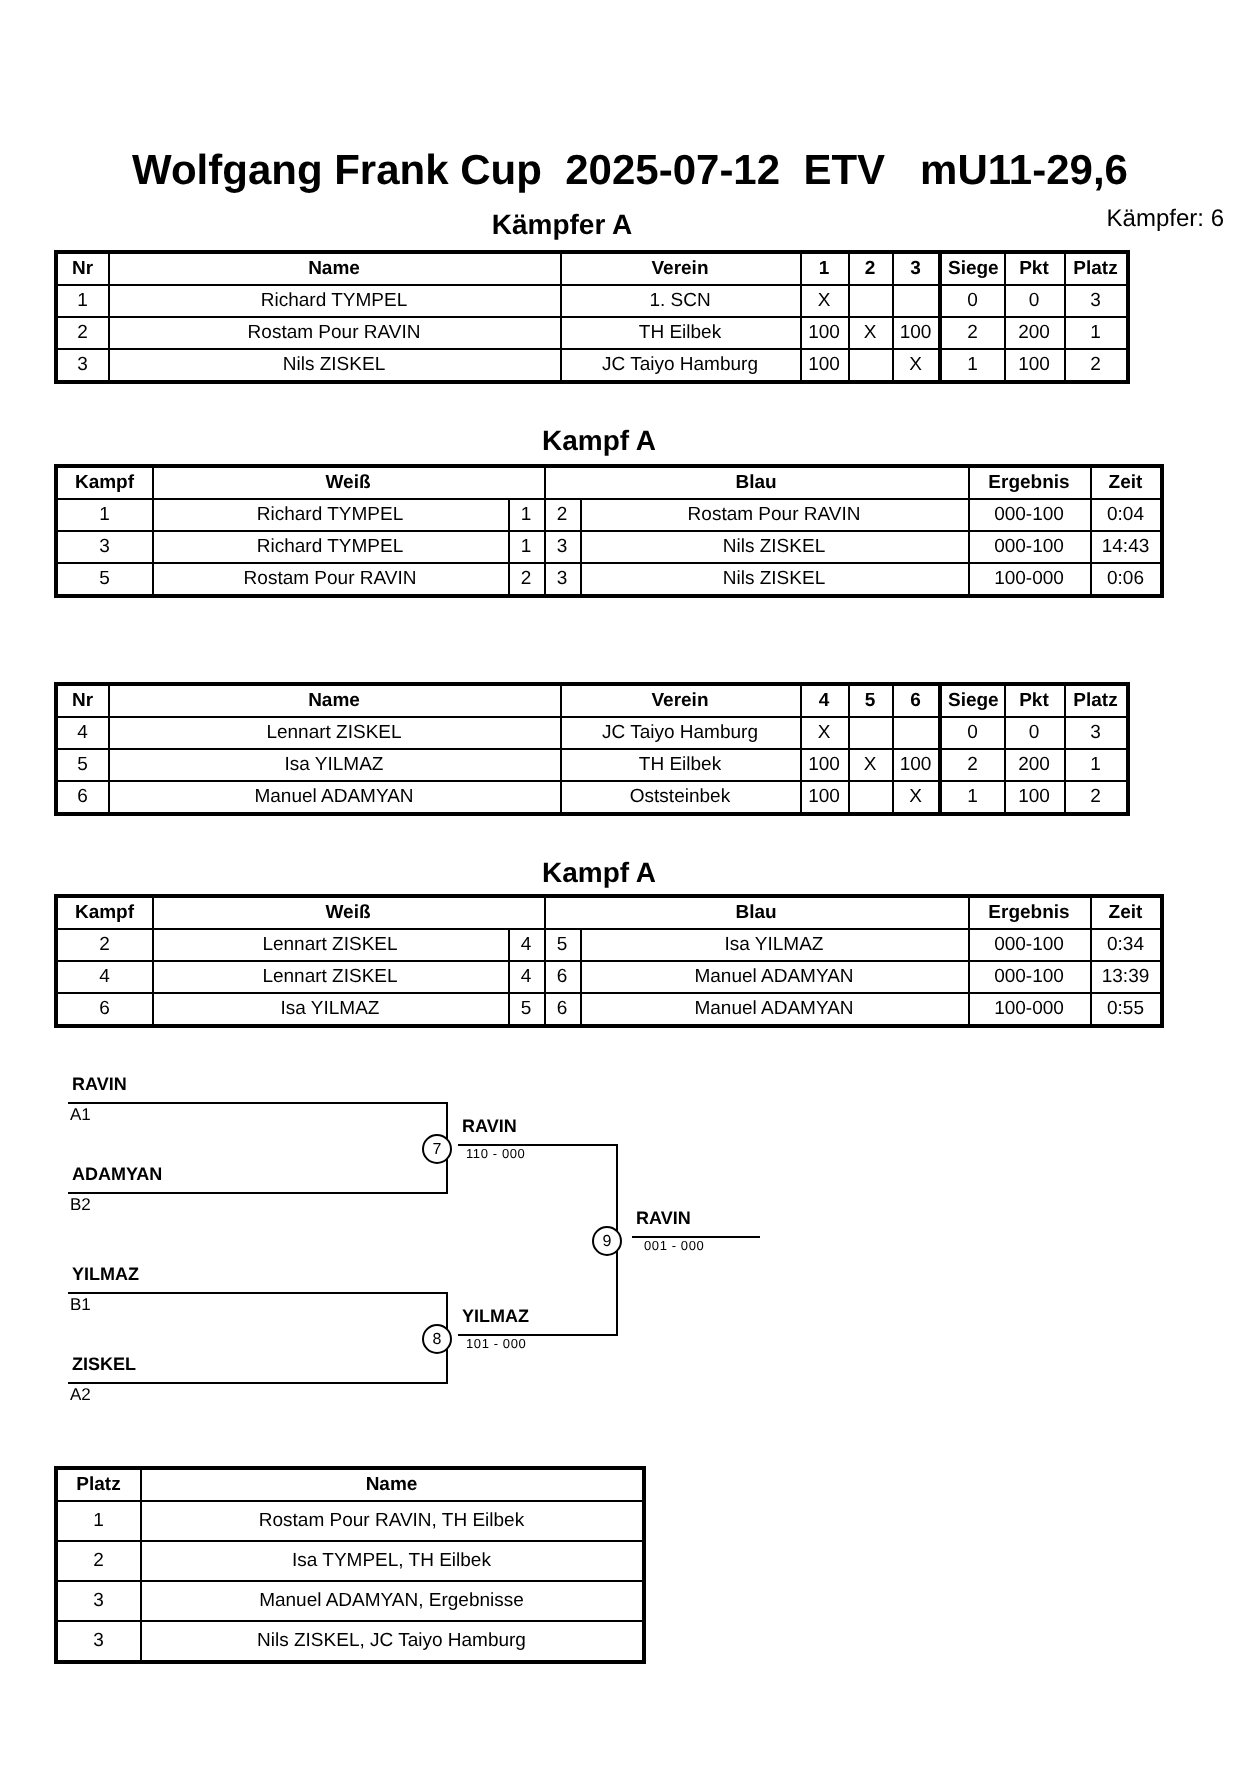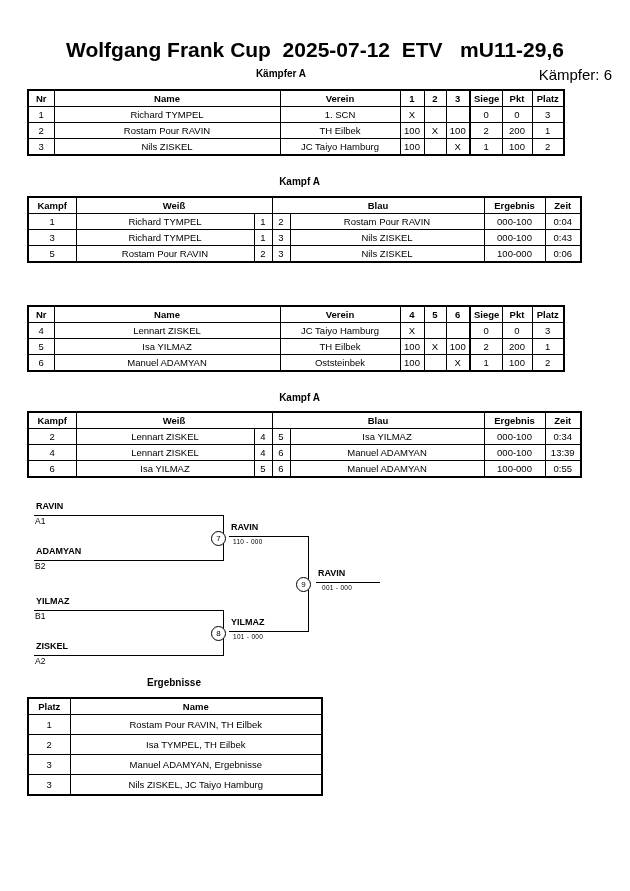--- a/index.html
+++ b/index.html
@@ -2,38 +2,38 @@
 <html><head>
 <meta charset="utf-8">
 <style>
   html,body{margin:0;padding:0;background:#fff;}
   body{
     width:630px;height:891px;position:relative;
     font-family:"Liberation Sans", sans-serif;
     color:#000;
     -webkit-font-smoothing:none;
   }
-  .page{position:absolute;inset:0;}
+  .page{position:absolute;inset:0;margin-top:36px;}
 
   
   .title{
     position:absolute;left:0;right:0;top:38px;
     text-align:center;
     font-size:21px;font-weight:bold;letter-spacing:0px;
     white-space:pre;
   }
   .kcount{
     position:absolute;right:18px;top:66px;
-    font-size:15px;font-weight:normal;
+    font-size:12px;font-weight:normal;
   }
 
   
   .caption{
     position:absolute;
-    font-size:10px;font-weight:bold;
+    font-size:14px;font-weight:bold;
     text-align:center;
     white-space:pre;
   }
 
   
   table.grid{
     position:absolute;
     border-collapse:collapse;
     font-size:9.5px;
     background:#fff;
@@ -179,21 +179,21 @@
         <td class="c">000-100</td>
         <td class="c">0:04</td>
       </tr>
       <tr>
         <td class="c">3</td>
         <td class="l">Richard TYMPEL</td>
         <td class="c">1</td>
         <td class="c">3</td>
         <td class="l b">Nils ZISKEL</td>
         <td class="c">000-100</td>
-        <td class="c">0:43</td>
+        <td class="c">14:43</td>
       </tr>
       <tr>
         <td class="c">5</td>
         <td class="l b">Rostam Pour RAVIN</td>
         <td class="c">2</td>
         <td class="c">3</td>
         <td class="l">Nils ZISKEL</td>
         <td class="c">100-000</td>
         <td class="c">0:06</td>
       </tr>
@@ -346,21 +346,20 @@
     <div class="bk-score" style="left:233px;top:138px;">101 - 000</div>
 
     <div class="bk-line bk-v" style="left:308px;top:41px;height:96px;"></div>
 
     <div class="bk-node" style="left:296px;top:82px;">9</div>
     <div class="bk-name reg" style="left:318px;top:73px;">RAVIN</div>
     <div class="bk-line bk-h" style="left:316px;top:87px;width:64px;"></div>
     <div class="bk-score" style="left:322px;top:89px;">001 - 000</div>
   </div>
 
-  <div class="caption" style="left:27px;width:294px;top:677px;">Ergebnisse</div>
   <table class="grid" style="left:27px;top:697px;width:294px;">
     <colgroup>
         <col style="width:42px">
         <col style="width:252px">
       </colgroup>
     <thead>
       <tr>
         <th class="c">Platz</th>
         <th class="c">Name</th>
       </tr>

